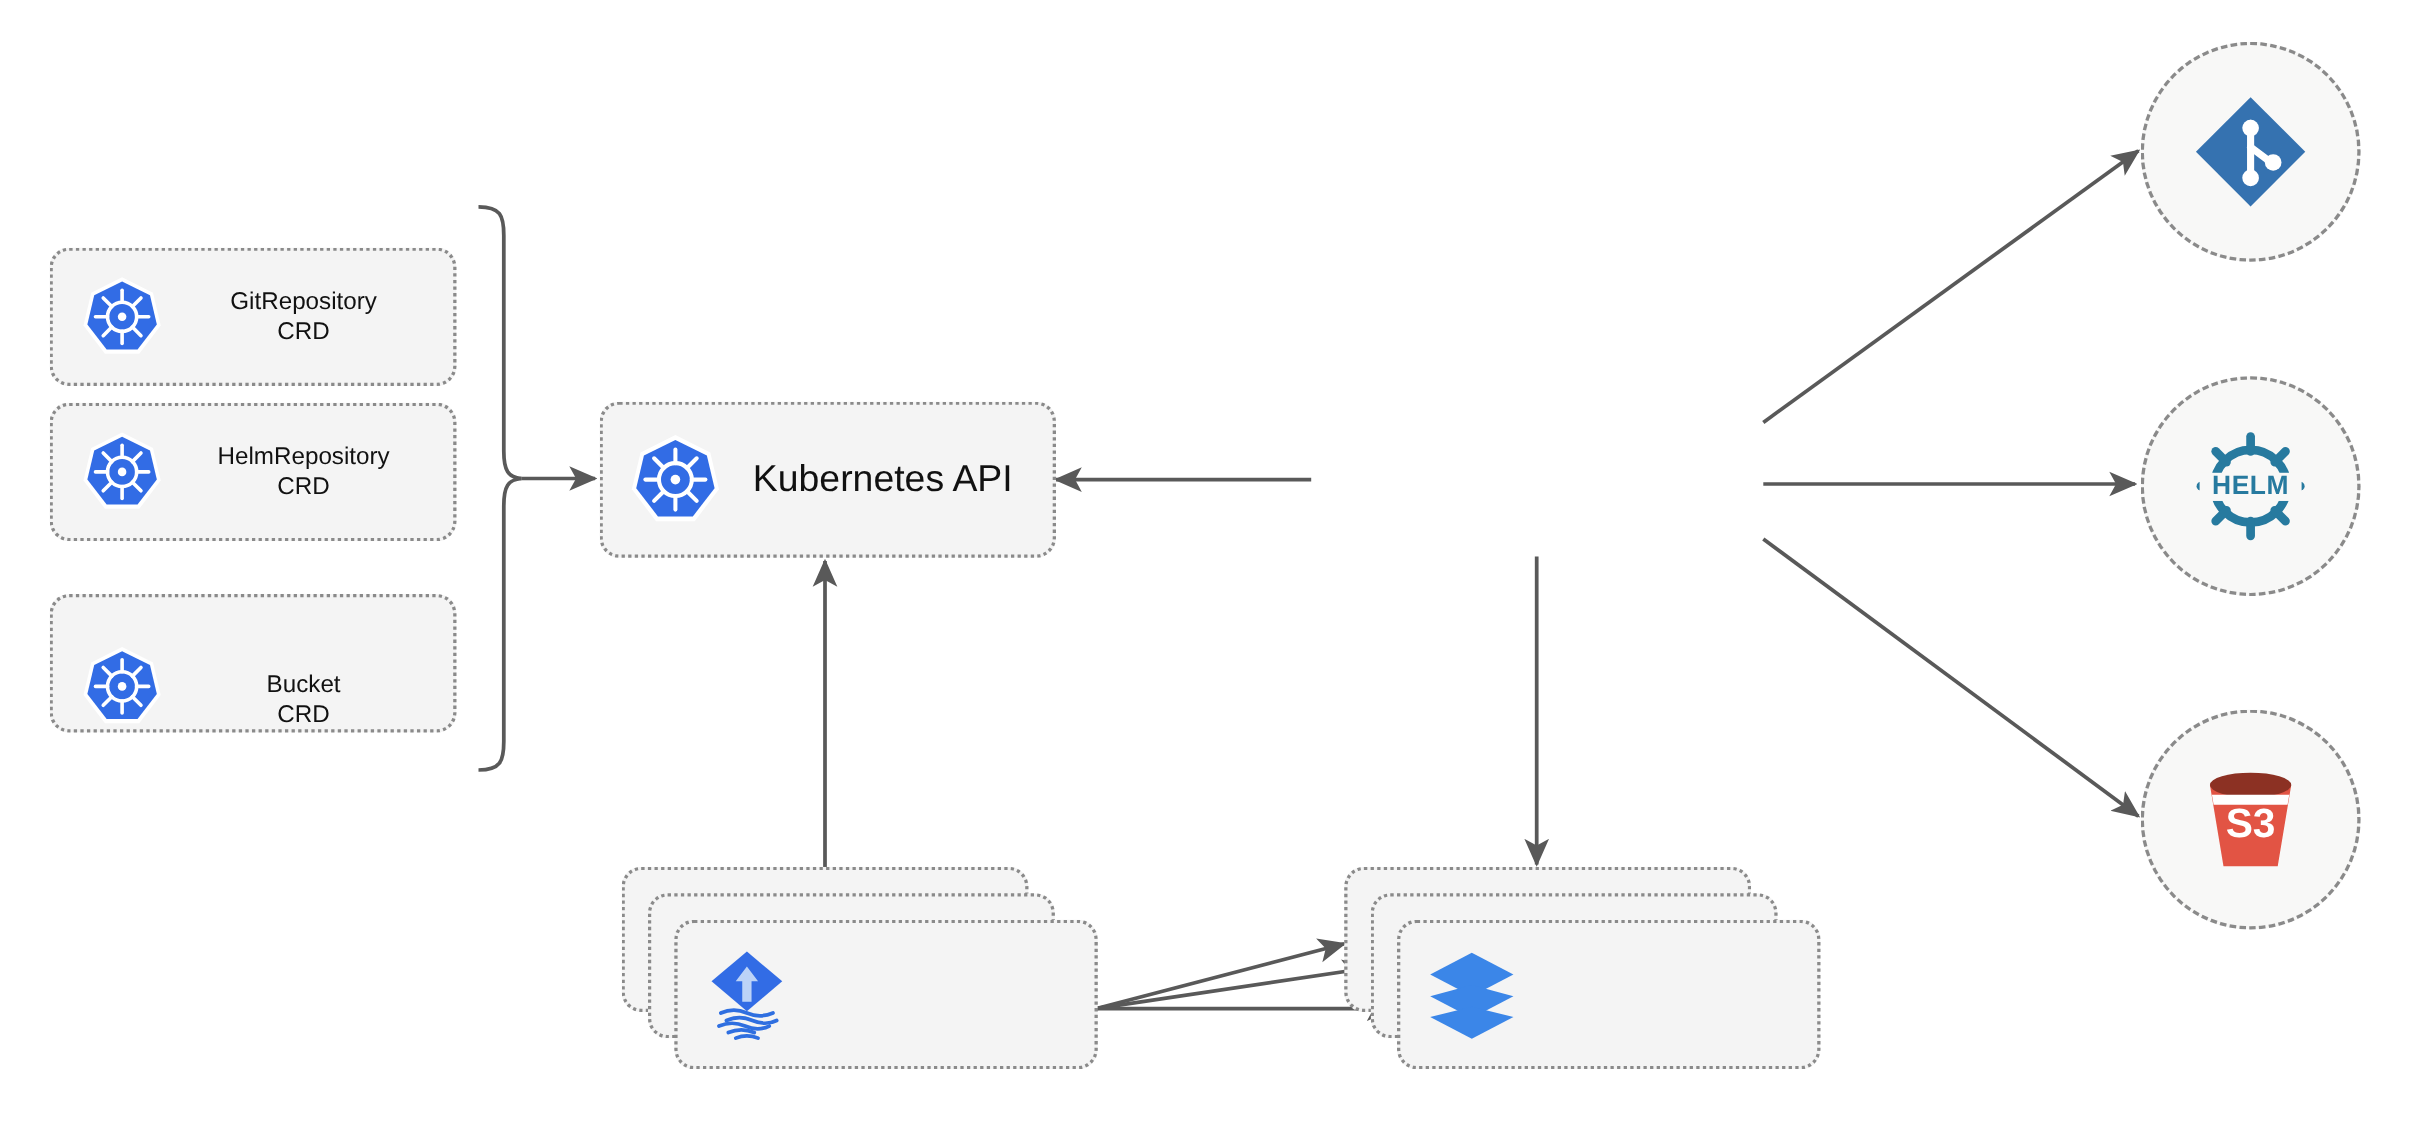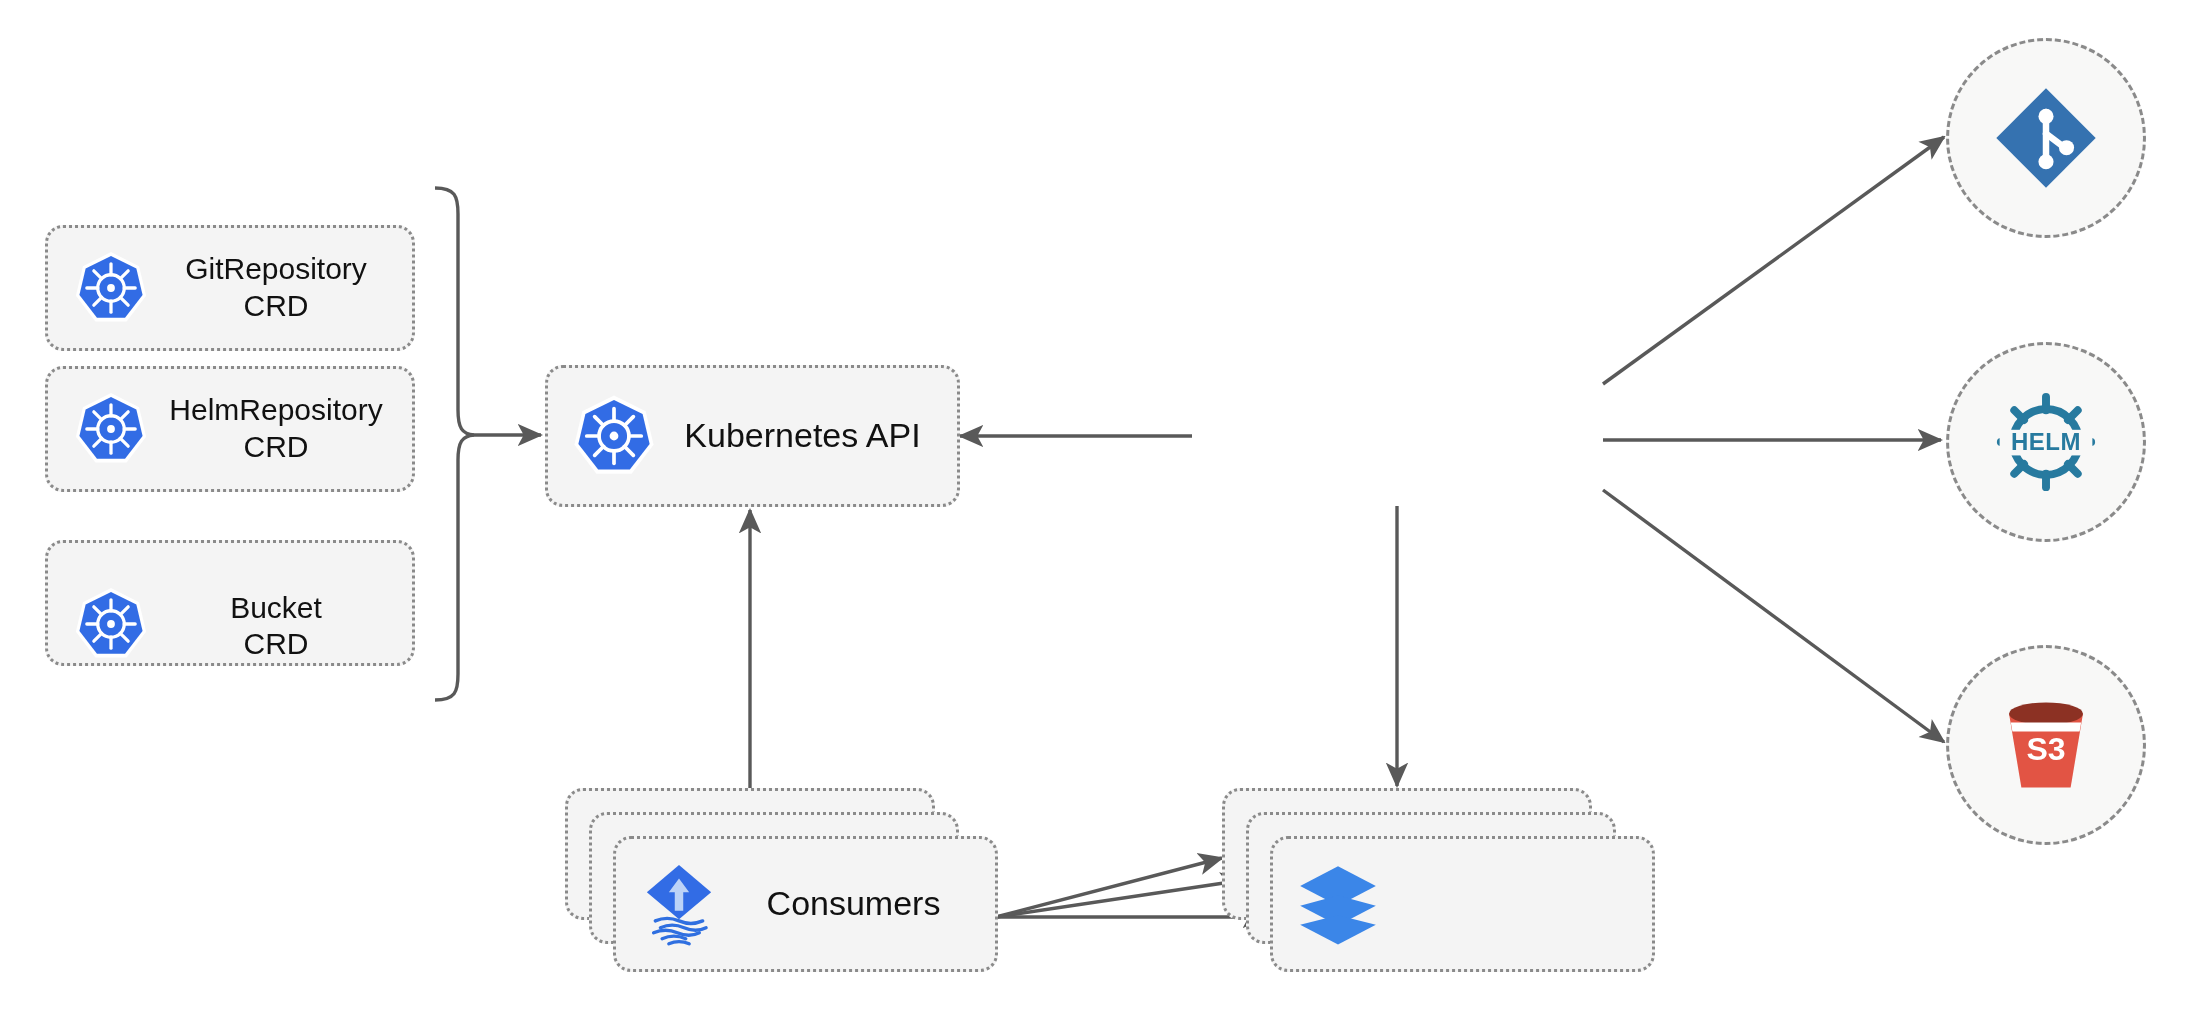--- a/index.html
+++ b/index.html
@@ -38,21 +38,21 @@
   }
   .node .label {
     flex: 1 1 auto;
     text-align: center;
     color: #111111;
     font-size: 34px;
     line-height: 1.22;
     white-space: pre-line;
     padding-right: 10px;
   }
-  .crd-node .label { font-size: 30px; }
+  .crd-node .label { font-size: 22px; }
   .circle {
     position: absolute;
     box-sizing: border-box;
     background: #f8f8f7;
     border: 3px dashed #8a8a8a;
     border-radius: 50%;
     display: flex;
     align-items: center;
     justify-content: center;
   }
@@ -205,21 +205,20 @@
         <path d="M50 22 L62 38 L55 38 L55 60 L45 60 L45 38 L38 38 Z" fill="#bcd3f7"></path>
         <g stroke="#2F6FE0" stroke-width="4" stroke-linecap="round" fill="none">
           <path d="M22 72 Q36 66 50 72 Q64 78 78 72"></path>
           <path d="M28 80 Q42 74 56 80 Q70 86 82 80"></path>
           <path d="M20 86 Q34 80 48 86 Q62 92 74 86"></path>
           <path d="M30 93 Q44 87 58 93"></path>
           <path d="M38 99 Q50 94 62 99"></path>
         </g>
       </svg>
     </span>
-    <span class="label">Consumers</span>
   </div>
 
   <div class="node-ghost" style="left:1222px; top:788px; width:370px; height:132px;"></div>
   <div class="node-ghost" style="left:1246px; top:812px; width:370px; height:132px;"></div>
   <div class="node" style="left:1270px; top:836px; width:385px; height:136px;">
     <span class="icon">
       <svg width="86" height="86" viewBox="0 0 100 100" style="margin-left:22px;display:block;">
         <polygon points="50,6 94,29 50,52 6,29" fill="#3B86E8"></polygon>
         <polygon points="50,40 94,52 50,75 6,52" fill="#3B86E8"></polygon>
         <polygon points="50,63 94,74 50,97 6,74" fill="#3B86E8"></polygon>
@@ -262,17 +261,17 @@
     </span>
   </div>
 
   <div class="circle" style="left:1946px; top:645px; width:200px; height:200px;">
     <span class="icon" style="position:relative;width:112px;height:112px;display:block;">
       <svg width="112" height="112" viewBox="0 0 100 100" style="display:block;">
         <path d="M17 22 L83 22 L72 88 L28 88 Z" fill="#E25444"></path>
         <ellipse cx="50" cy="22" rx="33" ry="10" fill="#8C3123"></ellipse>
         <path d="M18.6 30 L81.4 30 L80 38 L20 38 Z" fill="#ffffff"></path>
       </svg>
-      <span style="position:absolute;left:0;top:0;width:112px;height:120px;display:flex;align-items:center;justify-content:center;color:#ffffff;font-size:32px;font-weight:bold;font-family:'Liberation Sans',sans-serif;">S3</span>
+      <span style="position:absolute;left:0;top:0;width:112px;height:120px;display:flex;align-items:center;justify-content:center;color:#ffffff;font-size:37px;font-weight:bold;font-family:'Liberation Sans',sans-serif;">S3</span>
     </span>
   </div>
 
 </div>
 
 </body></html>

